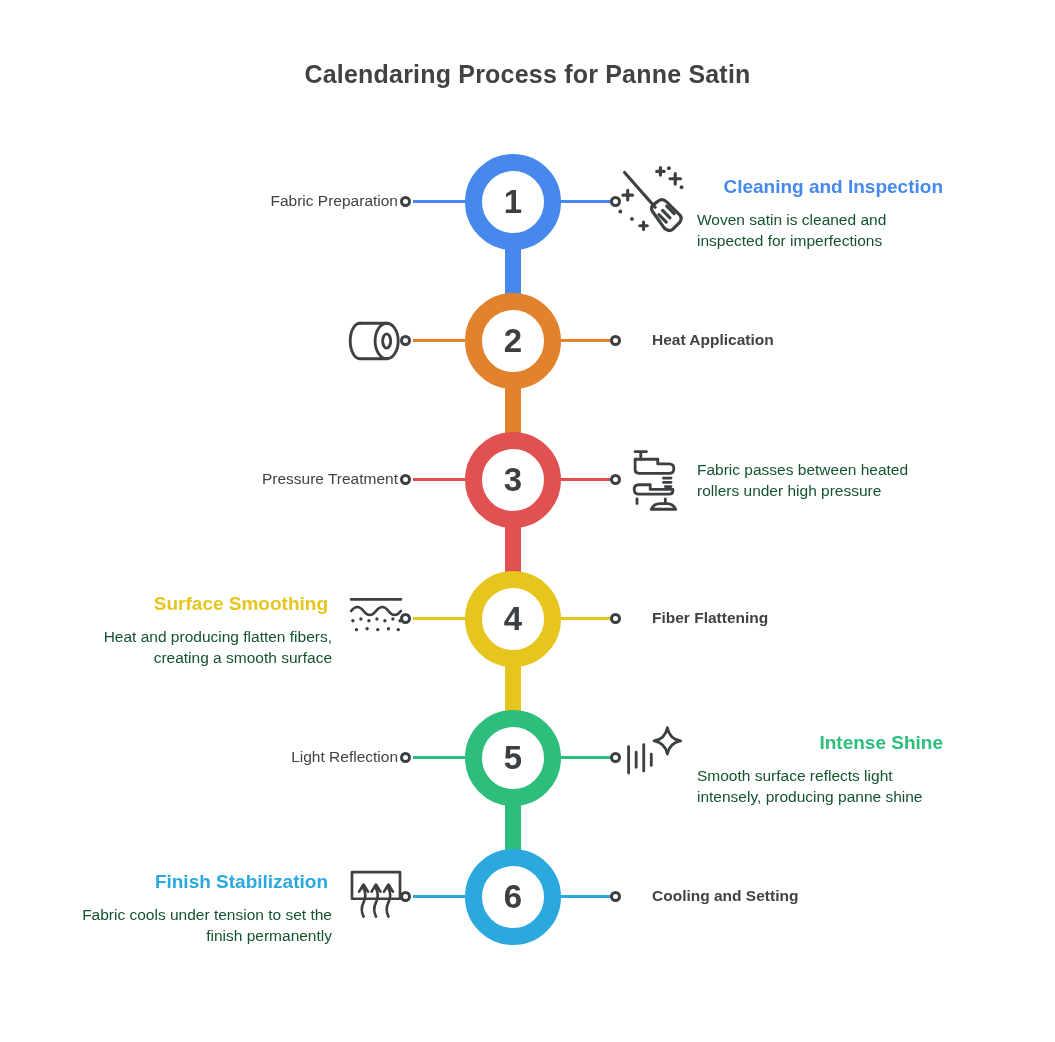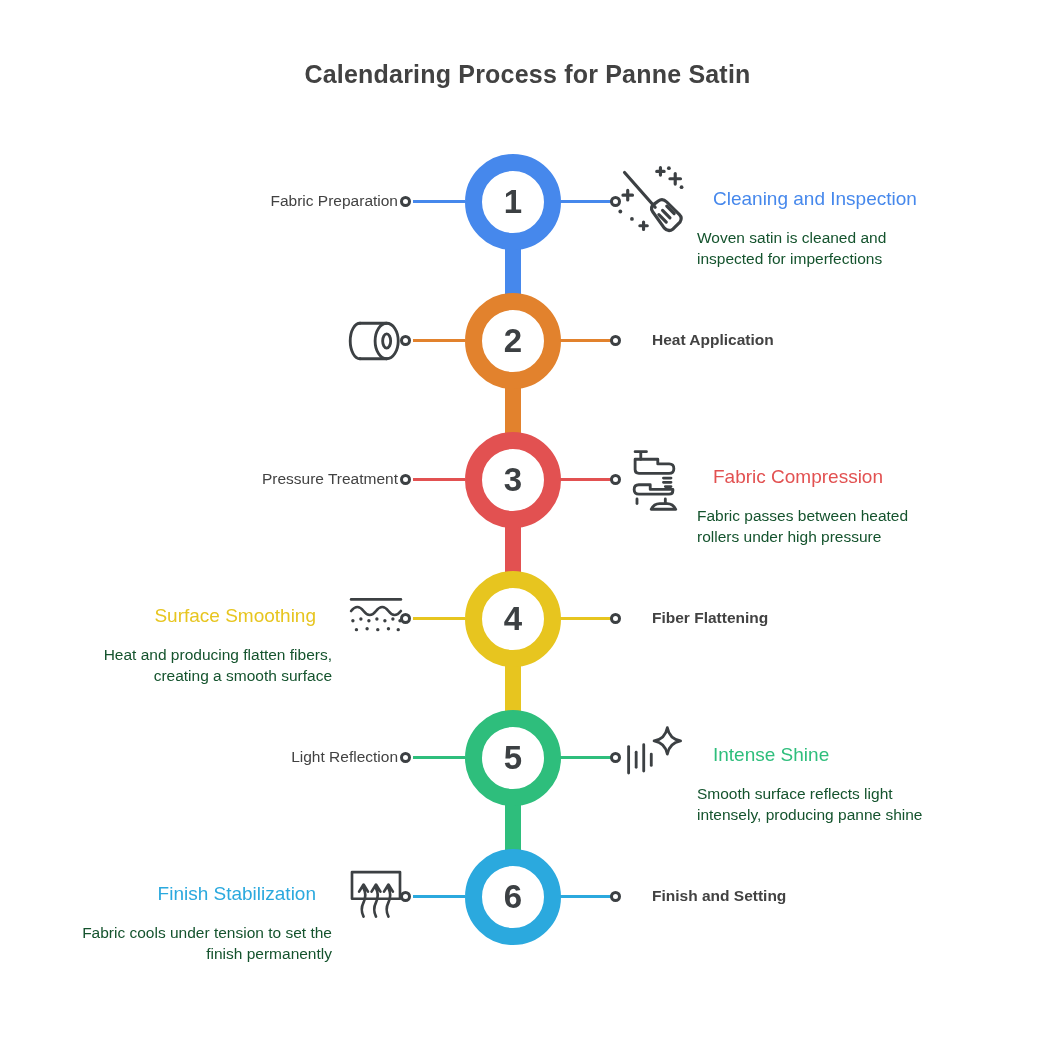--- a/index.html
+++ b/index.html
@@ -16,21 +16,21 @@
   .hline.l{left:413px;} .hline.r{left:560px;}
   .dot{position:absolute;width:11px;height:11px;box-sizing:border-box;border:3px solid #3C4043;
        border-radius:50%;background:#fff;z-index:2;}
   .dot.l{left:400px;} .dot.r{left:610px;}
   .side-label{position:absolute;font-size:15.5px;color:#424242;white-space:nowrap;}
   .side-label.l{right:657px;text-align:left;}
   .side-label.r{left:652px;text-align:center;font-weight:bold;}
   .detail{position:absolute;}
   .detail.r{left:697px;width:250px;text-align:left;}
   .detail.lft{right:723px;width:250px;text-align:right;}
-  .detail h3{margin:16px;font-size:19px;font-weight:400;line-height:24px;}
+  .detail h3{margin:4px;font-size:19px;font-weight:700;line-height:24px;text-align:right;}
   .detail p{margin:10px 0 0 0;font-size:15.5px;line-height:21px;color:#14532d;}
   .icon-box{position:absolute;display:flex;align-items:center;justify-content:center;}
   .icon-box svg{display:block;}
 </style>
 </head>
 <body>
 
 <div id="page">
 
   <div class="title">Calendaring Process for Panne Satin</div>
@@ -106,21 +106,20 @@
         <path d="M22 6 v8 M16 6 h12"></path>
         <path d="M16 14 h24 v5 h12 q5 0 5 5 q0 5 -5 5 h-32 q-4 0 -4 -4 z"></path>
         <path d="M46 34 h8 M46 38.5 h8 M48 43 h6"></path>
         <path d="M56 46 h-24 v-5 h-12 q-5 0 -5 5 q0 5 5 5 h32 q4 0 4 -4 z"></path>
         <path d="M18 56 v5"></path>
         <path d="M48 56 v5"></path>
         <path d="M33 67 q3 -6 9 -6 h8 q6 0 9 6 z"></path>
       </svg>
     </div>
     <div class="detail r" style="top:449px">
-      <h3 style="color: rgb(226, 81, 81);">Fabric Compression</h3>
       <p>Fabric passes between heated rollers under high pressure</p>
     </div>
   </div>
 
   <div>
     <div class="vbar" style="top: 659px; background: rgb(231, 197, 31);"></div>
     <div class="detail lft" style="top:588px">
       <h3 style="color: rgb(231, 197, 31);">Surface Smoothing</h3>
       <p>Heat and producing flatten fibers, creating a smooth surface</p>
     </div>
@@ -192,16 +191,16 @@
         <path d="M50 58 q-4 -8 0 -16 q4 -8 0 -16 M45 30 L50 22 L55 30"></path>
       </svg>
     </div>
     <div class="dot l" style="top:891px"></div>
     <div class="hline l" style="top: 895px; background: rgb(43, 169, 222);"></div>
     <div class="circle" style="top: 849px; border-color: rgb(43, 169, 222);">
       <span>6</span>
     </div>
     <div class="hline r" style="top: 895px; background: rgb(43, 169, 222);"></div>
     <div class="dot r" style="top:891px"></div>
-    <div class="side-label r" style="top:887px">Finish and Setting</div>
+    <div class="side-label r" style="top:887px">Cooling and Setting</div>
   </div>
 
 </div>
 
 </body></html>

